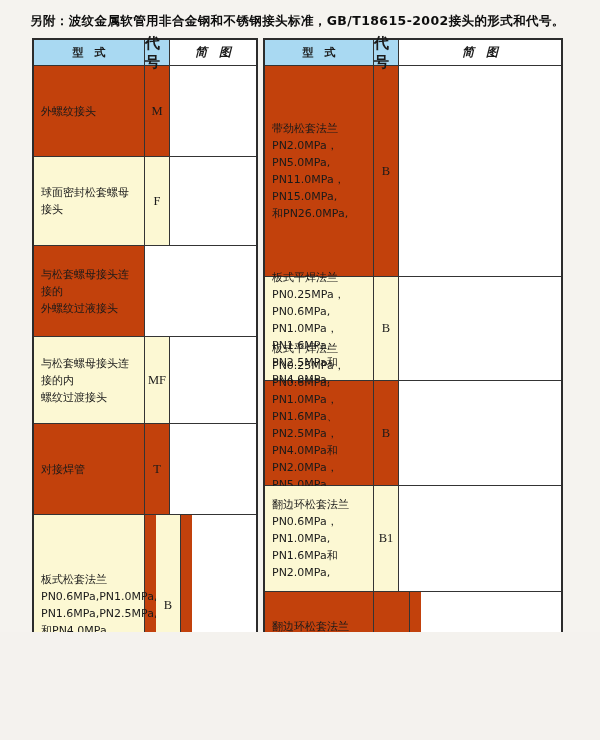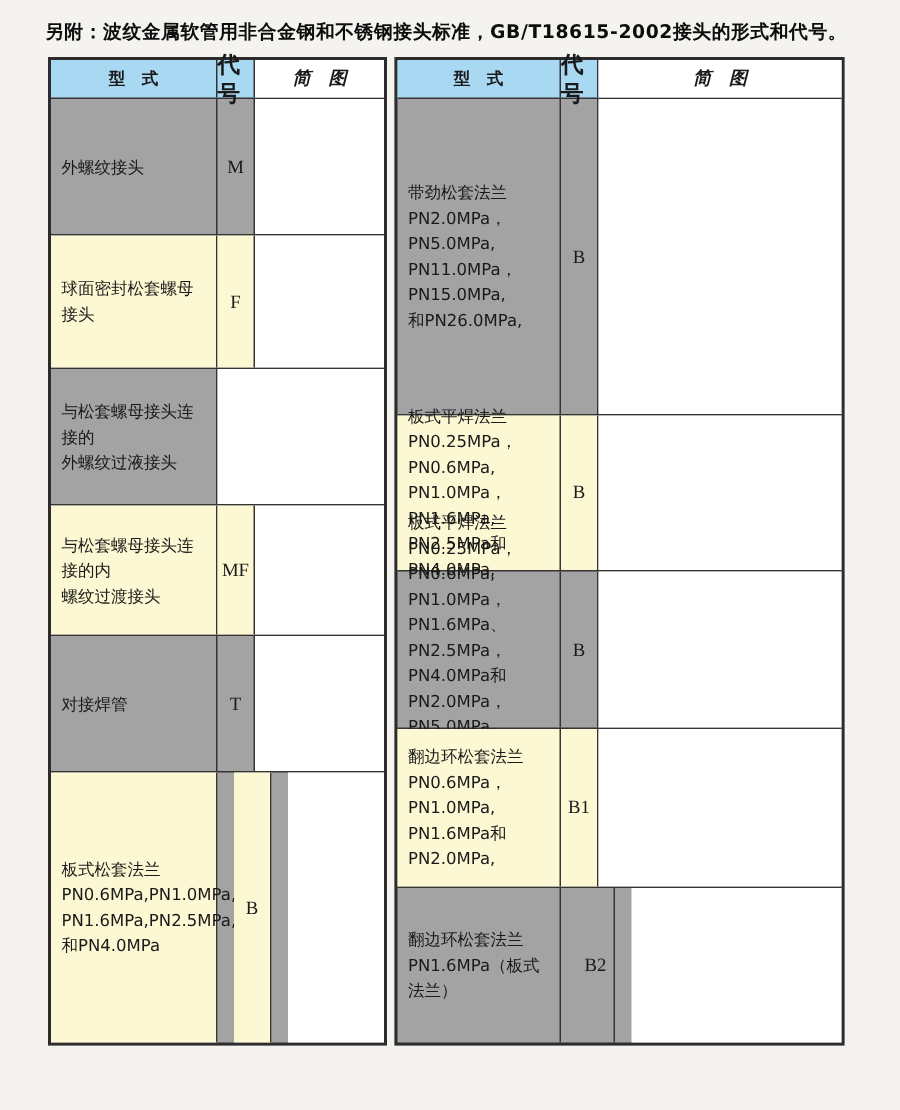--- a/index.html
+++ b/index.html
@@ -8,28 +8,28 @@
     --line:#343434;
     --ink:#1a1a1a;
   }
   html,body{margin:0;padding:0;}
   body{
     width:600px;height:740px;
     background:#f4f2ee;
     font-family:"DejaVu Sans",sans-serif;
     color:var(--ink);
   }
-  .page{position:relative;width:600px;height:740px;background:#f5f3ef;overflow:hidden;}
+  .page{position:relative;width:600px;height:632px;background:#f5f3ef;overflow:hidden;}
   .title{
     position:absolute;left:30px;top:13px;width:560px;
     font-size:12.5px;font-weight:bold;letter-spacing:.4px;color:#0d0d0d;
   }
   .tables{position:absolute;left:32px;top:38px;display:flex;gap:5px;}
   .ftable{
-    border:2px solid #2c2c2c;background:#a3a3a3;
+    border:2px solid #2c2c2c;background:#c2410c;
     display:flex;flex-direction:column;height:659px;box-sizing:border-box;
   }
   .t-left{width:226px;}
   .t-right{width:300px;}
   .trow{display:flex;border-bottom:1px solid var(--line);box-sizing:border-box;}
   .trow:last-child{border-bottom:none;flex:1;gap:11px;}
   .thead{
     height:26px;min-height:26px;flex:0 0 auto;
     background:var(--header-bg);
     font-weight:bold;font-size:12px;

